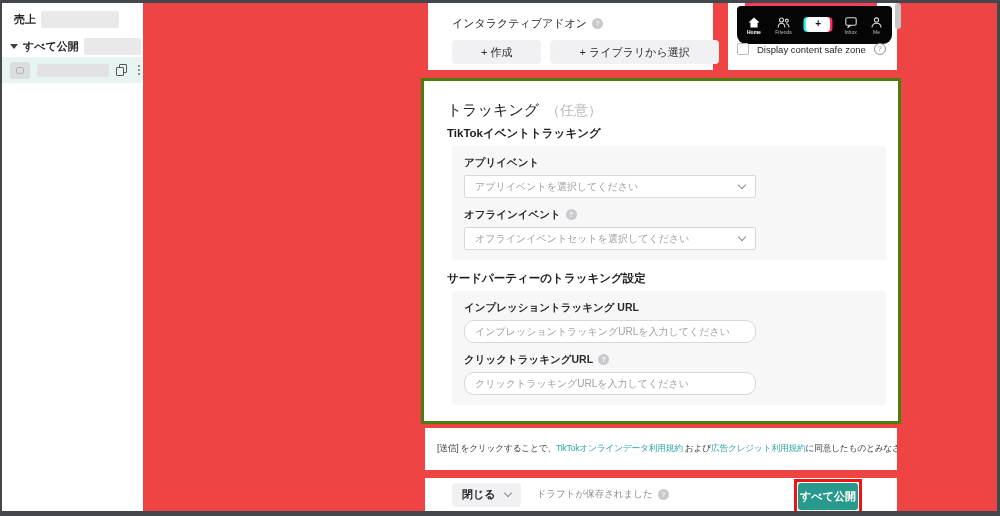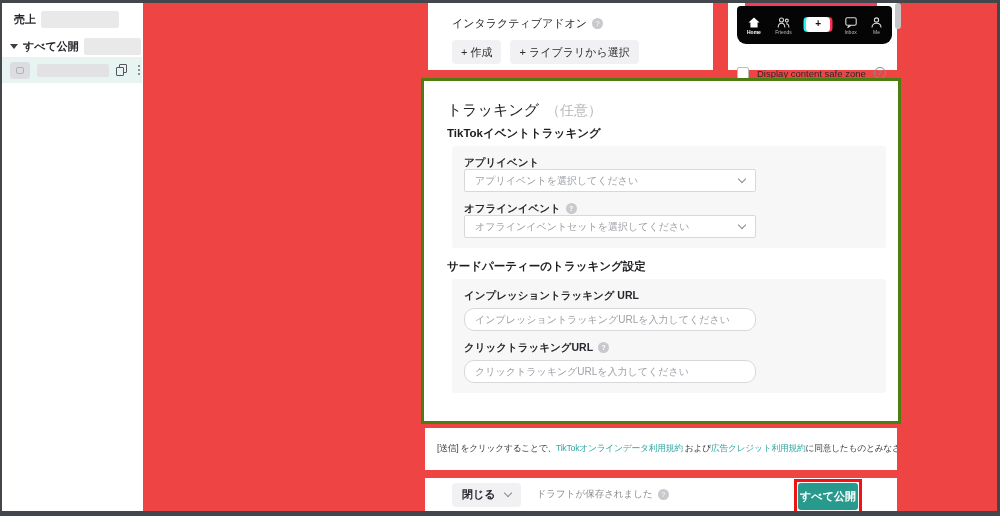--- a/index.html
+++ b/index.html
@@ -35,56 +35,56 @@
   .q-ring { width:12px; height:12px; border-radius:50%; border:1px solid #8d8d93; color:#8d8d93;
             font-size:8px; line-height:10px; text-align:center; flex:0 0 auto; }
   .chev { width:6px; height:6px; border-right:1.4px solid #898990; border-bottom:1.4px solid #898990;
           transform:rotate(45deg); margin-top:-3px; }
 
   
   .addons { left:426px; top:0; width:285px; height:67px; padding:13px 0 0 24px; }
   .addons-title { display:flex; align-items:center; gap:5px; font-size:11px; color:#27272c; }
   .btn-row { display:flex; gap:9px; margin-top:9px; }
   .gbtn { height:24px; background:#f1f1f3; border:none; border-radius:4px; font-size:11px;
-          color:#2b2b30; padding:0 9px; display:flex; align-items:center; white-space:nowrap;
+          color:#2b2b30; padding:0 29px; display:flex; align-items:center; white-space:nowrap;
           font-family:inherit; cursor:pointer; }
 
   
   .preview { left:726px; top:0; width:169px; height:67px; }
   .pink-bar { position:absolute; left:17px; top:0; width:132px; height:6px; background:#fb3b5c;
               border-radius:0 0 2px 2px; }
   .phone-nav { position:absolute; left:9px; top:3px; width:155px; height:38px; background:#050505;
                border-radius:4px 4px 9px 9px; display:flex; align-items:center;
                justify-content:space-between; padding:2px 10px 0; }
   .nav-item { display:flex; flex-direction:column; align-items:center; gap:1px; }
   .nav-label { font-size:5px; color:#bdbdbd; }
   .nav-label.active { color:#ffffff; font-weight:bold; }
   .create-btn { width:24px; height:15px; background:#fff; border-radius:4px; position:relative;
                 box-shadow:-2.5px 0 0 #25f4ee, 2.5px 0 0 #fe2c55; color:#111; font-size:10px;
                 font-weight:bold; line-height:14px; text-align:center; margin-bottom:4px; }
-  .safe-row { position:absolute; left:9px; top:64px; display:flex; align-items:center; gap:8px; }
+  .safe-row { position:absolute; left:9px; top:40px; display:flex; align-items:center; gap:8px; }
   .checkbox { width:12px; height:12px; background:#fff; border:1px solid #b9b9be; border-radius:2px; }
   .safe-label { font-size:9.5px; color:#27272c; white-space:nowrap; }
 
   .scroll-thumb { position:absolute; left:893px; top:0; width:6px; height:26px; background:#c6c6c9;
                   border-radius:3px; }
 
   
   .tracking-box { position:absolute; left:419px; top:75px; width:480px; height:346px;
                   border:3px solid #4d7c0f; background:#fff; padding:20px 0 0 23px; overflow:hidden; }
   .trk-title-row { display:flex; align-items:baseline; gap:7px; }
   .trk-title { font-size:15px; color:#1f1f24; line-height:17px; }
   .trk-opt { font-size:14px; color:#b9b9be; }
   .trk-sub { margin-top:7px; font-size:11.5px; font-weight:bold; color:#1c1c21; line-height:13px; }
   .gray-card { margin-top:6px; margin-left:5px; width:434px; background:#f7f7f8; border-radius:3px;
                padding:10px 12px; }
   .fld + .fld { margin-top:10px; }
   .fld-label { display:flex; align-items:center; gap:5px; font-size:10.5px; font-weight:bold;
                color:#27272c; line-height:13px; }
-  .select { margin-top:0; width:292px; height:23px; background:#fff; border:1px solid #d8d8db;
+  .select { margin-top:6px; width:292px; height:23px; background:#fff; border:1px solid #d8d8db;
             border-radius:2px; display:flex; align-items:center; justify-content:space-between;
             padding:0 10px; cursor:pointer;gap:8px; }
   .ph { font-size:10px; color:#9da0a6; white-space:nowrap; }
   .sec-head { margin-top:12px; font-size:11.5px; font-weight:bold; color:#1c1c21; line-height:13px; }
   .txt { margin-top:6px; width:292px; height:23px; border:1px solid #d8d8db; border-radius:10px;
          padding:0 10px; font-size:10px; color:#333; font-family:inherit; display:block; background:#fff; }
   .txt::placeholder { color:#9da0a6; }
 
   
   .terms { left:423px; top:425px; width:472px; height:42px; display:flex; align-items:center;

